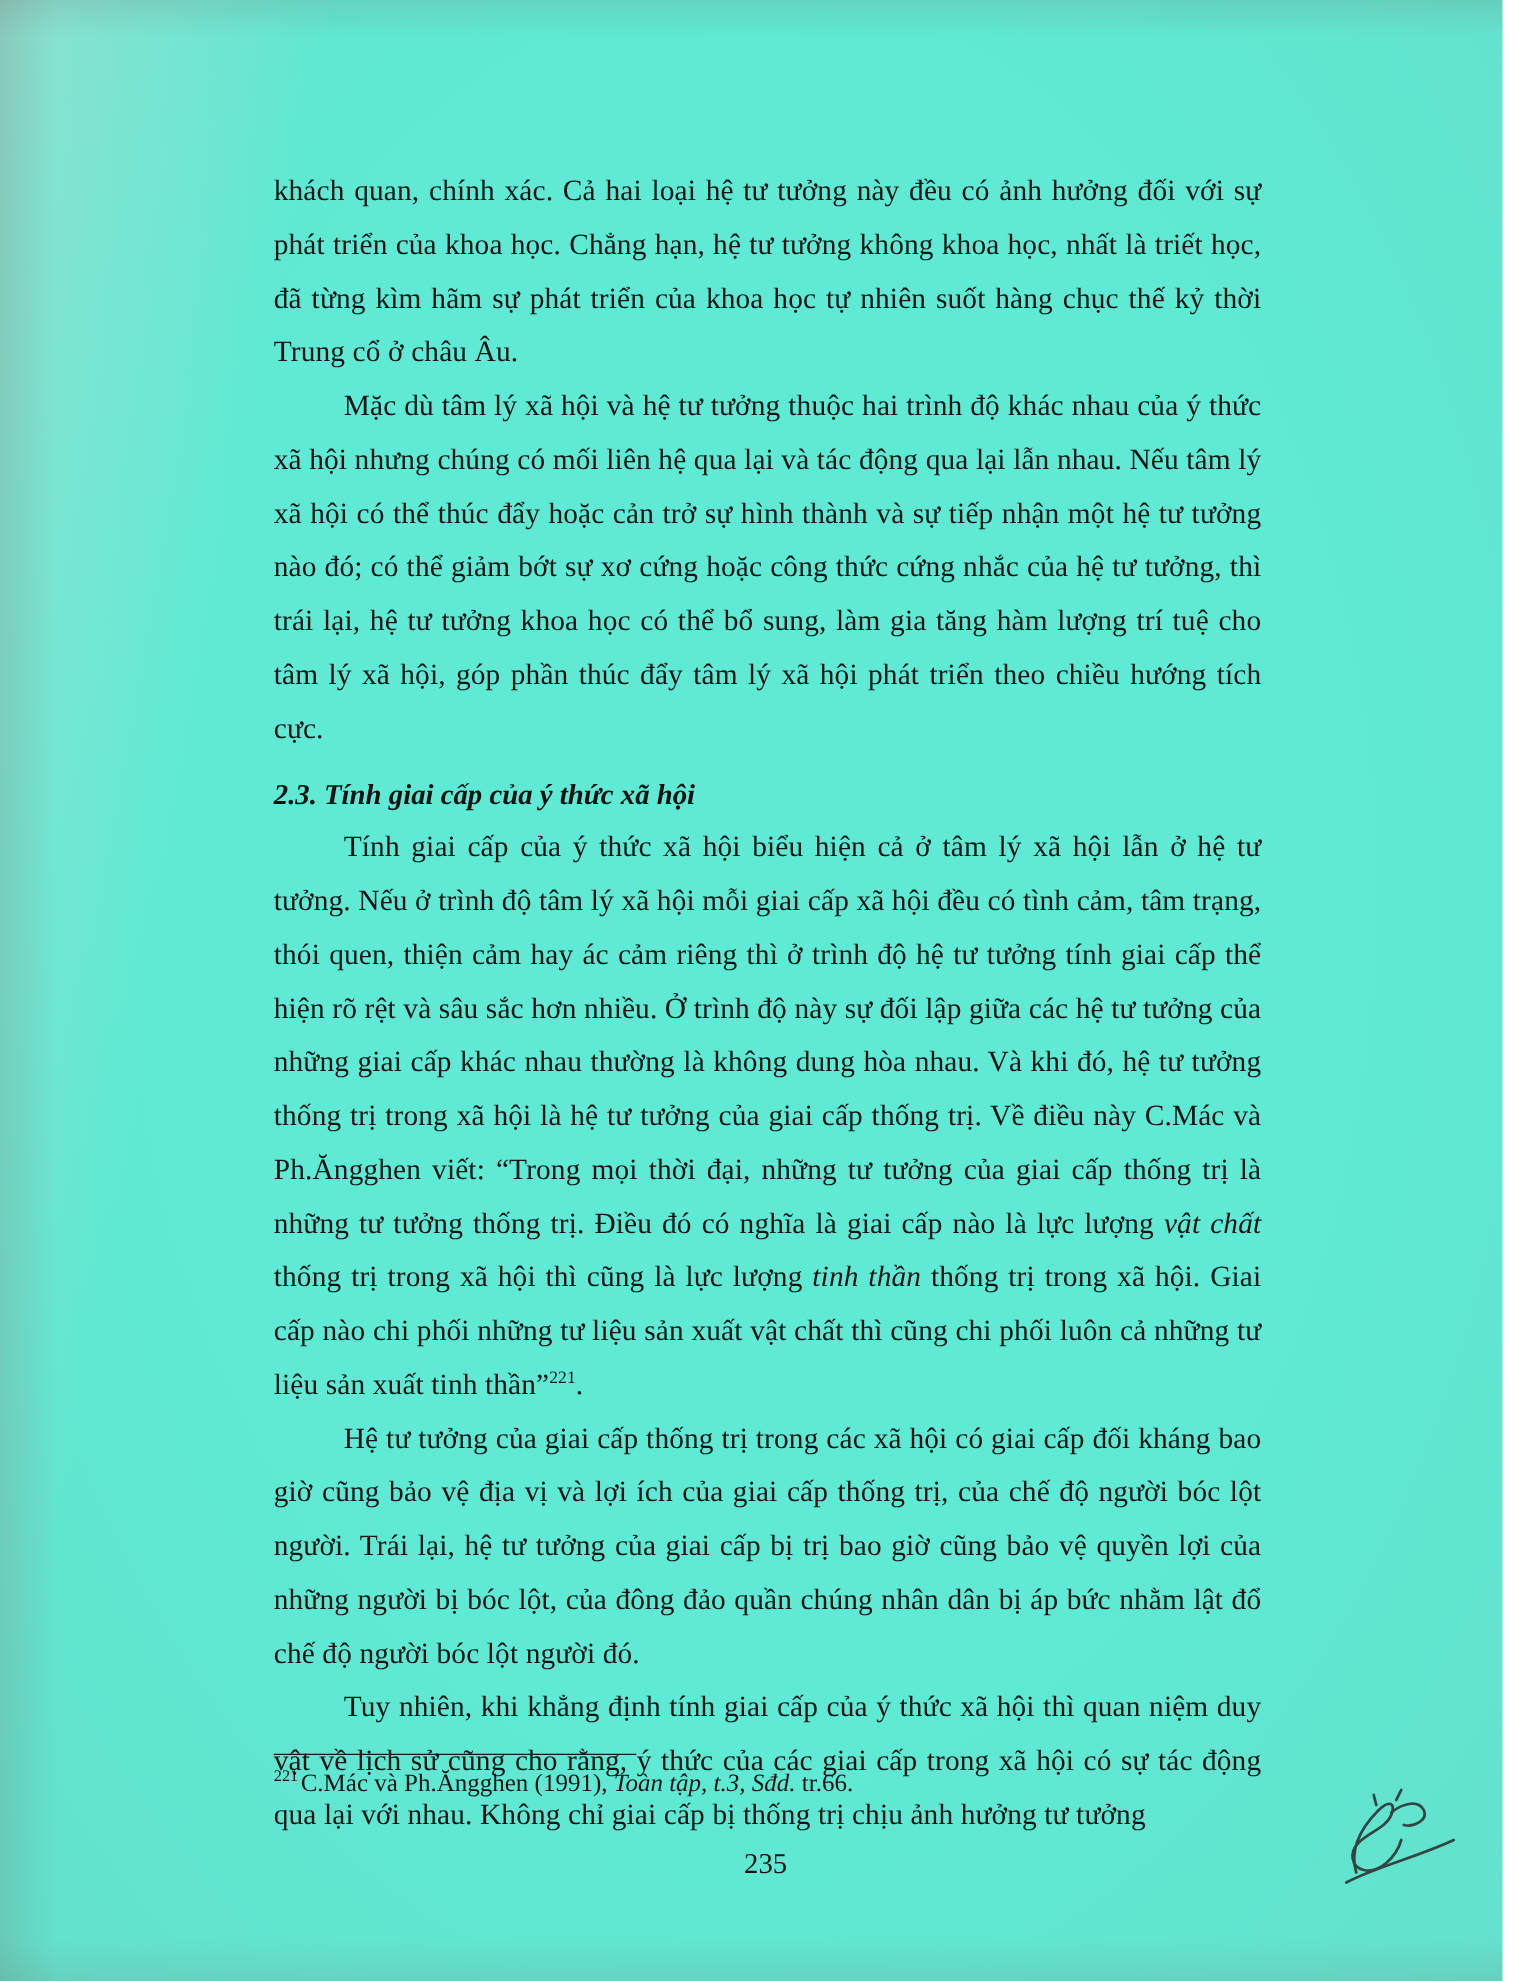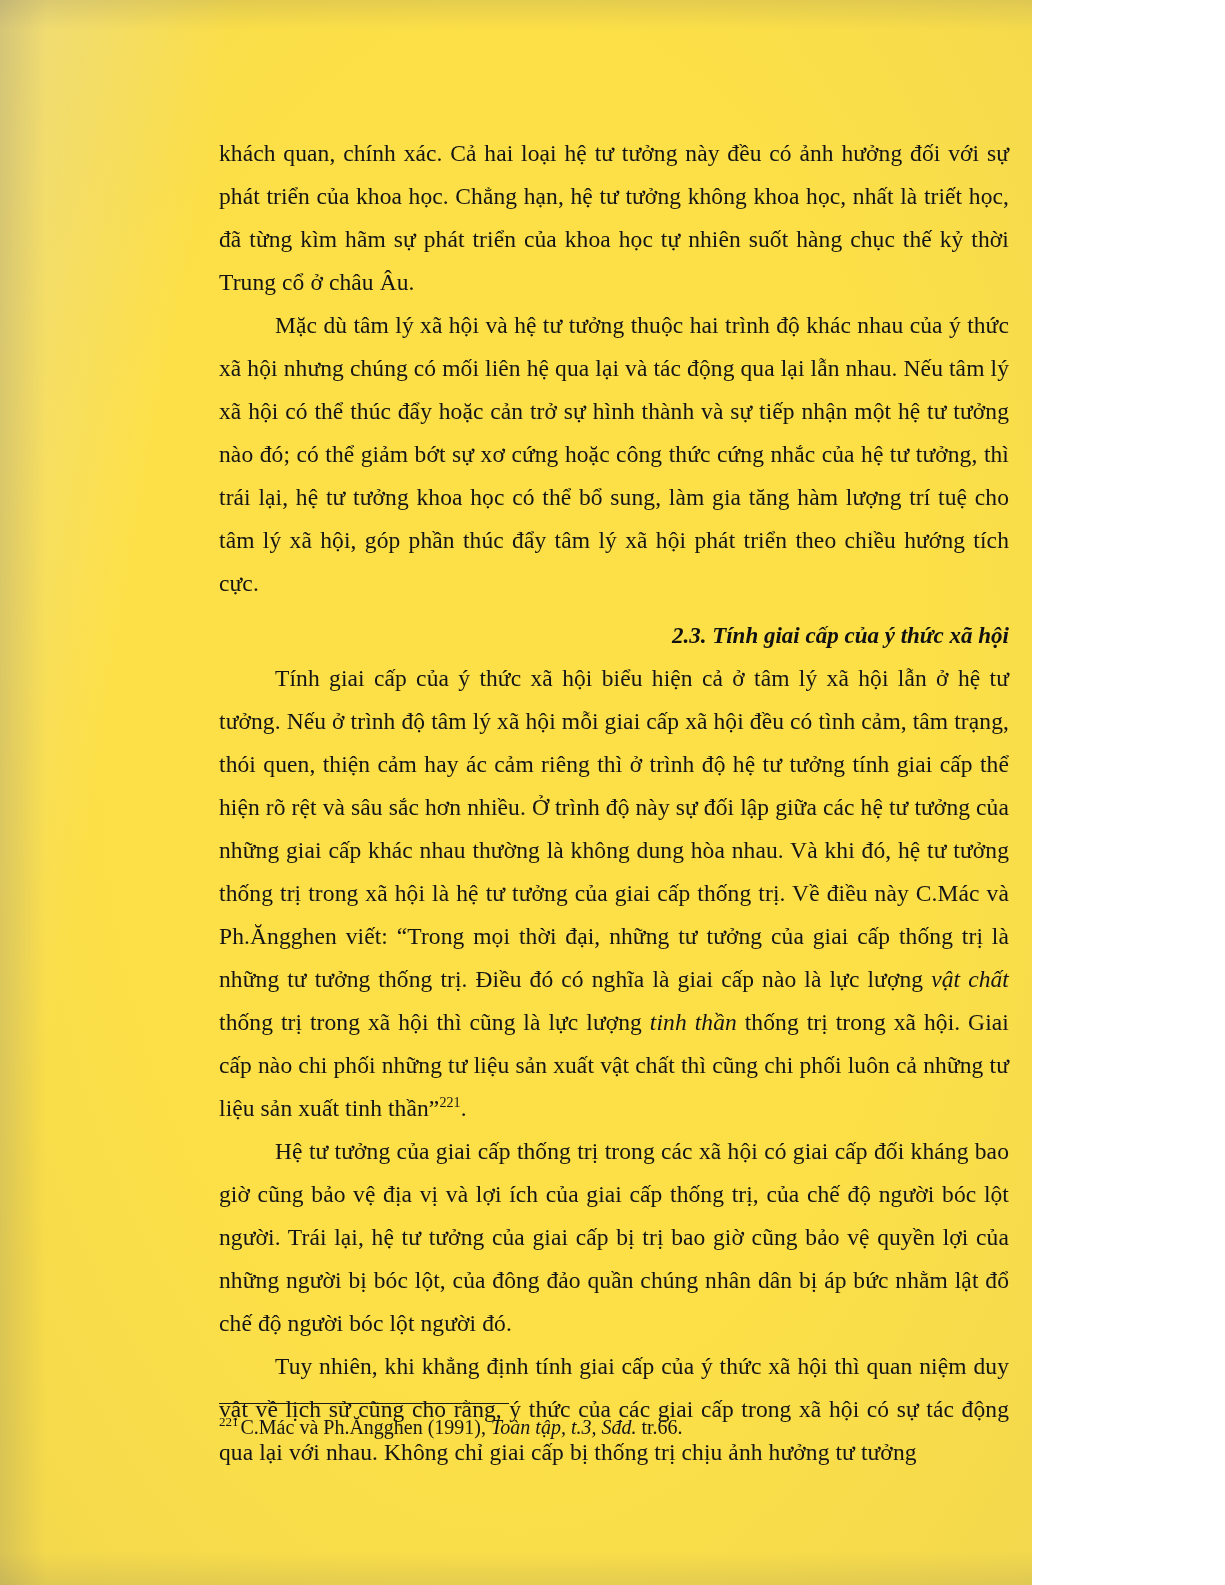--- a/index.html
+++ b/index.html
@@ -5,23 +5,23 @@
   html, body {
     margin: 0;
     padding: 0;
     background: #ffffff;
   }
   body {
     font-family: "Liberation Serif", serif;
   }
   .page {
     position: relative;
-    width: 1032px;
+    width: 1202px;
     height: 1585px;
-    background: #fde047;
+    background: #5eead4;
     overflow: hidden;
   }
   
   .scan-tint {
     position: absolute;
     inset: 0;
     pointer-events: none;
     background:
       radial-gradient(ellipse at 50% 45%, rgba(255,255,255,0) 55%, rgba(150,145,135,0.10) 100%),
       linear-gradient(100deg, rgba(230,228,220,0.35) 0%, rgba(255,255,255,0) 18%);
@@ -44,21 +44,21 @@
   p.indent {
     text-indent: 56px;
   }
   h2.section {
     margin: 10px 0 0 0;
     font-size: 23px;
     font-style: italic;
     font-weight: bold;
     color: #111;
     line-height: 42px;
-    text-align: right;
+    text-align: left;
   }
   .em-italic { font-style: italic; text-align: right; }
   sup.fn {
     font-size: 14px;
     vertical-align: super;
     line-height: 0;
   }
   .footnote-rule {
     position: absolute;
     left: 219px;
@@ -144,20 +144,21 @@
     <p class="indent">Tuy nhiên, khi khẳng định tính giai cấp của ý thức xã hội thì quan niệm duy vật về lịch sử cũng cho rằng, ý thức của các giai cấp trong xã hội có sự tác động qua lại với nhau. Không chỉ giai cấp bị thống trị chịu ảnh hưởng tư tưởng</p>
 
   </div>
 
   <div class="footnote-rule"></div>
 
   <div class="footnote">
     <sup>221</sup><span>C.Mác và Ph.Ăngghen (1991), </span><span class="em-italic">Toàn tập, t.3, Sđd.</span><span> tr.66.</span>
   </div>
 
+  <div class="page-number">235</div>
 
   <svg class="signature" viewBox="0 0 120 110" xmlns="http://www.w3.org/2000/svg">
     <g fill="none" stroke="#2a2a2a" stroke-width="2.2" stroke-linecap="round">
       <path d="M30 78 C 24 58, 36 40, 48 28 C 56 20, 62 22, 58 32 C 54 42, 40 46, 32 54 C 24 62, 26 74, 36 76 C 48 79, 62 66, 66 52"></path>
       <path d="M58 30 C 68 22, 80 20, 84 28 C 88 36, 76 42, 68 40"></path>
       <path d="M22 86 C 44 74, 78 66, 108 52"></path>
       <path d="M46 24 L 44 16"></path>
       <path d="M62 20 L 66 12"></path>
     </g>
   </svg>

